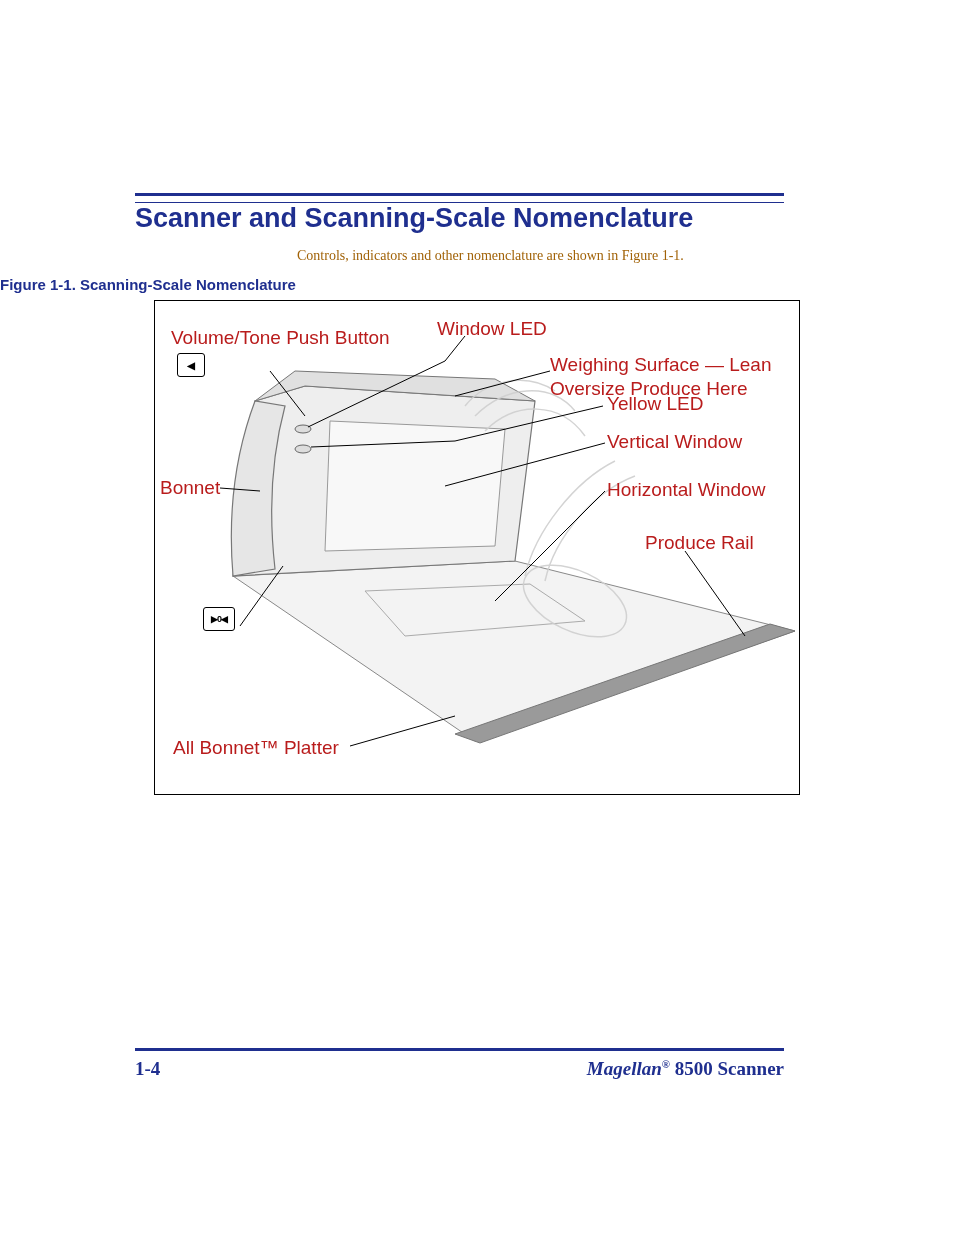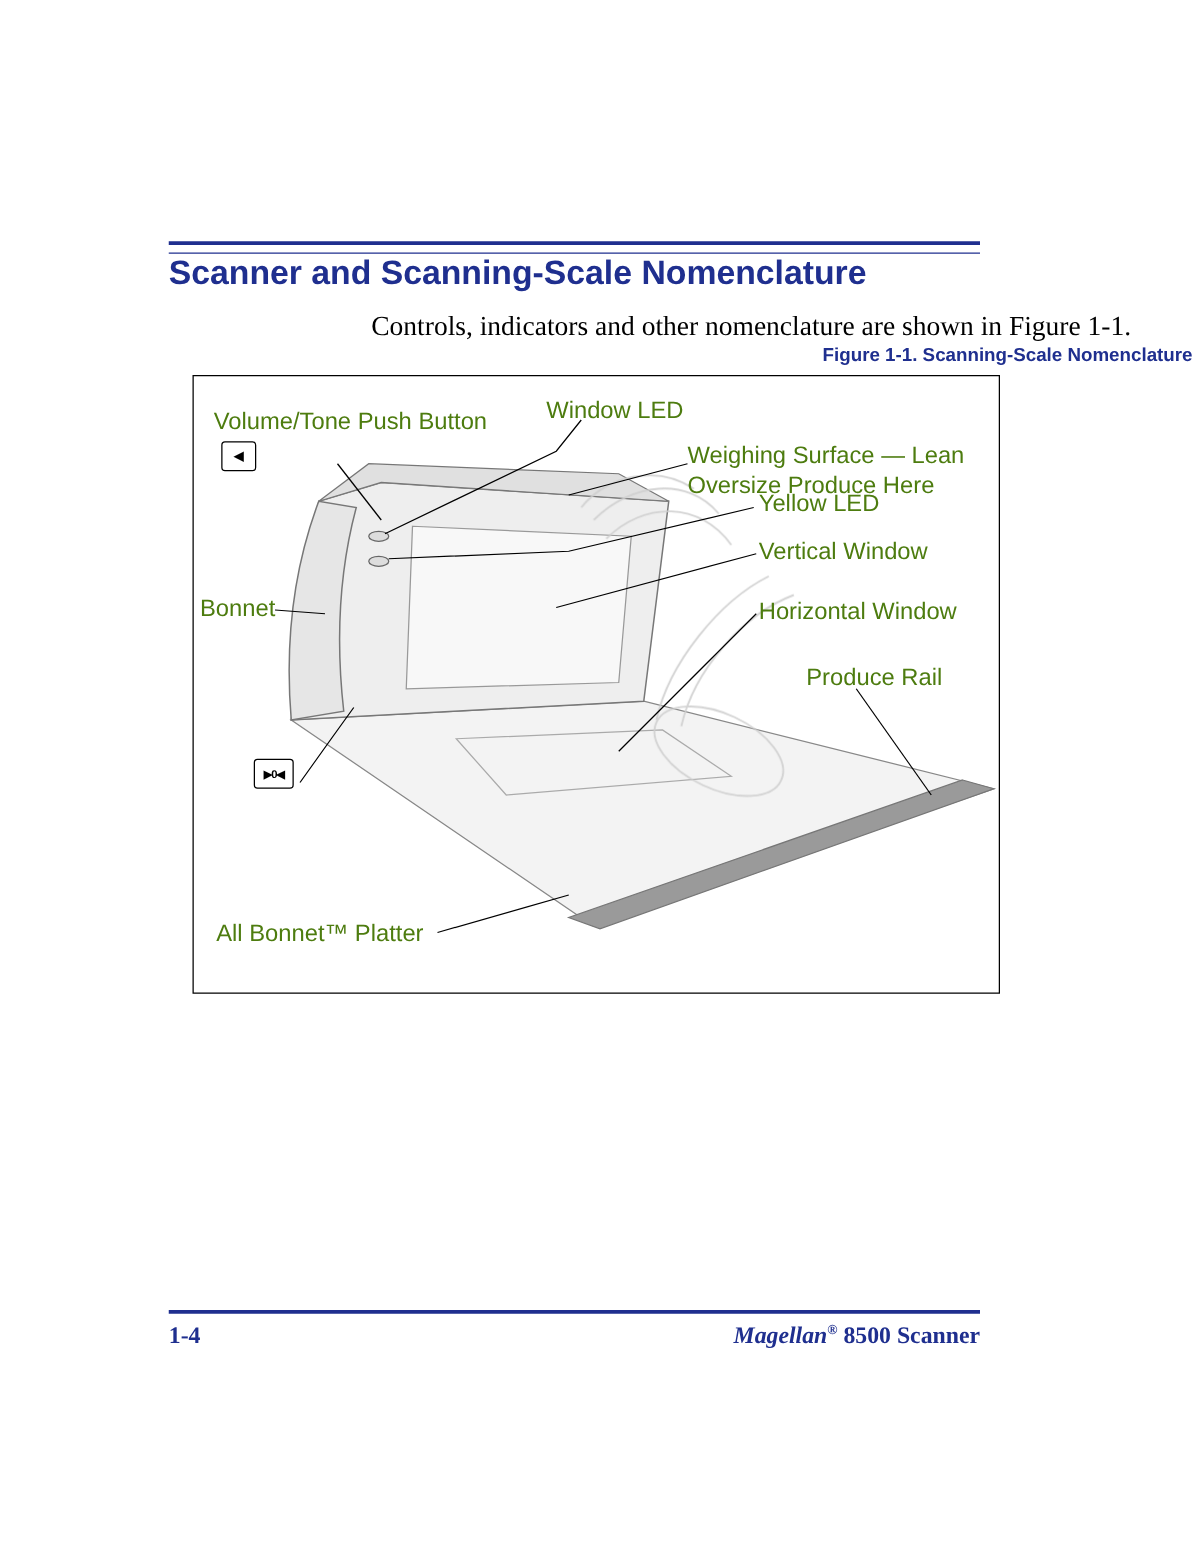--- a/index.html
+++ b/index.html
@@ -35,49 +35,49 @@
     font-size: 27px;
     font-weight: 700;
     color: #1f2f8f;
     letter-spacing: 0px;
     font-family: Verdana, Geneva, sans-serif;
   }
   .intro {
     position: absolute;
     left: 297px;
     top: 248px;
-    font-size: 22px;
+    font-size: 14px;
     font-family: Georgia, "Times New Roman", serif;
-    color: #000000;
+    color: #a16207;
   }
   .fig-caption {
     position: absolute;
     left: 0;
     right: 0;
     top: 276px;
-    text-align: right;
+    text-align: left;
     font-size: 15px;
     font-weight: 700;
     color: #1f2f8f;
     font-family: Arial, Helvetica, sans-serif;
   }
   .fig-box {
     position: absolute;
     left: 154px;
     top: 300px;
     width: 646px;
     height: 495px;
     border: 1px solid #000;
     box-sizing: border-box;
   }
   .callout {
     position: absolute;
     font-size: 19px;
     font-family: "Helvetica Neue", Helvetica, Arial, sans-serif;
-    color: #4d7c0f;
+    color: #b91c1c;
     line-height: 1.2;
     white-space: nowrap;
   }
   
   .footer-rule {
     position: absolute;
     left: 135px;
     right: 170px;
     top: 1048px;
     border-top: 3px solid #1f2f8f;

